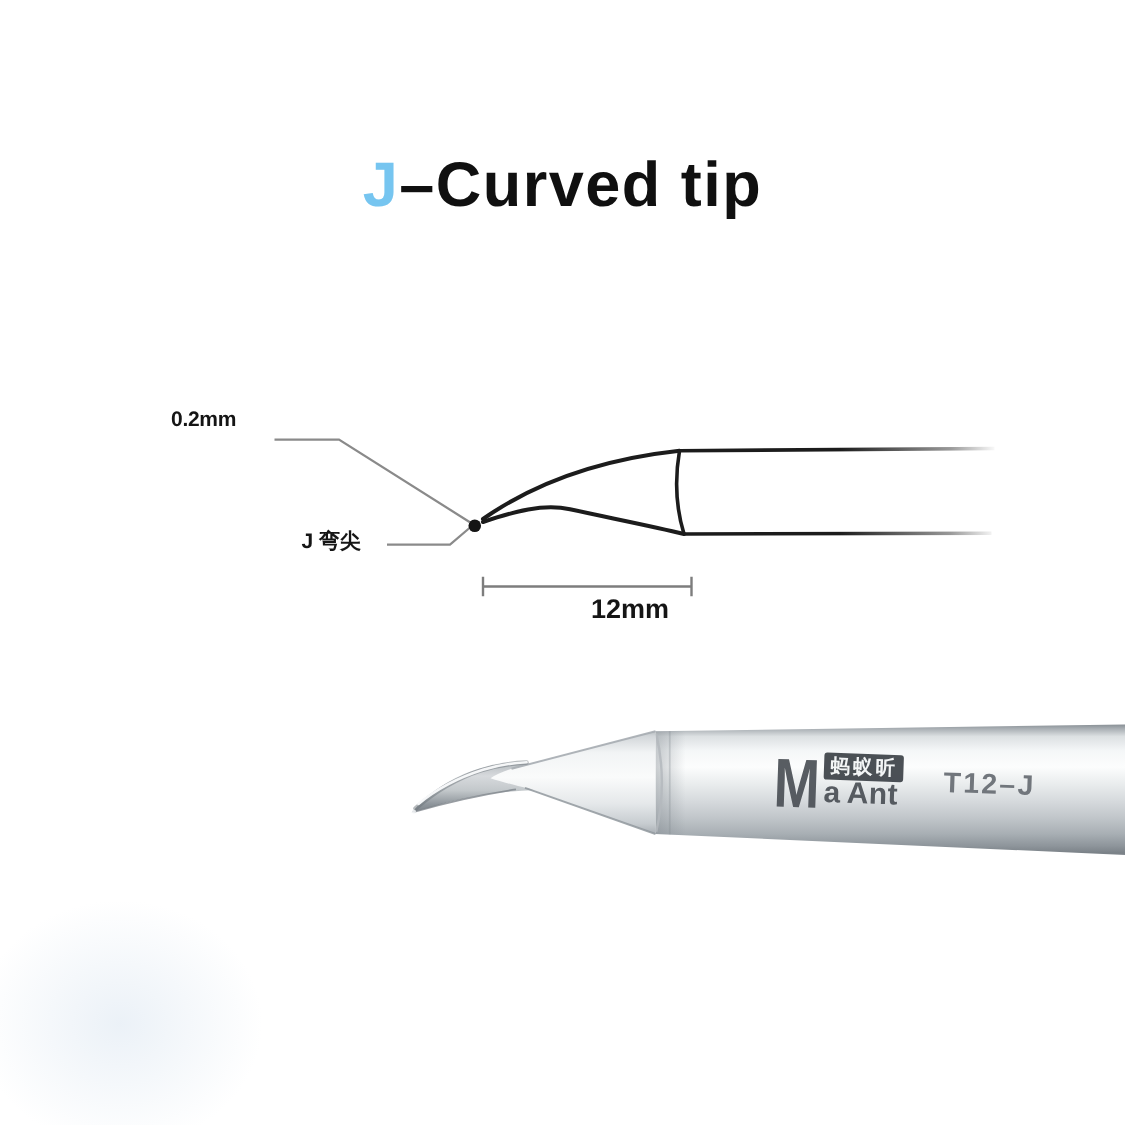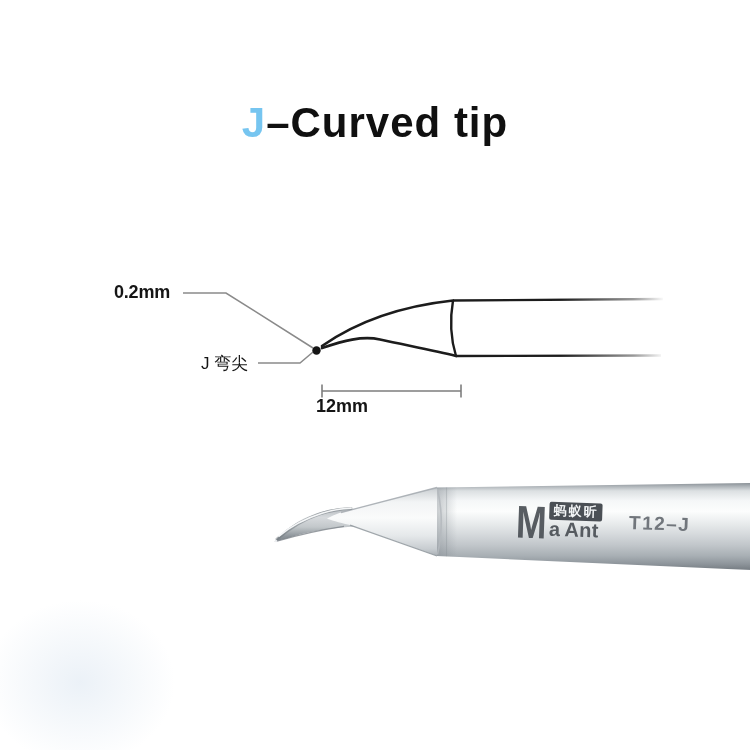--- a/index.html
+++ b/index.html
@@ -15,23 +15,23 @@
   .title-j{color:#76c5f0;}
   
   .desc{
     position:absolute;left:0;right:0;top:149px;text-align:center;
     font-size:27px;line-height:39px;color:#1d1d1d;letter-spacing:-0.6px;
     white-space:nowrap;
   }
   
   .diagram-svg{position:absolute;left:0;top:250px;}
   .lbl{position:absolute;color:#151515;}
-  .lbl-diameter{left:114px;top:282px;font-size:18px;font-weight:600;letter-spacing:-0.2px;}
-  .lbl-name{left:201px;top:352px;font-size:17px;font-weight:400;}
-  .lbl-length{left:316px;top:396px;width:100px;text-align:left;font-size:18px;font-weight:600;}
+  .lbl-diameter{left:114px;top:271px;font-size:14px;font-weight:600;letter-spacing:-0.2px;}
+  .lbl-name{left:201px;top:352px;font-size:14px;font-weight:700;}
+  .lbl-length{left:346px;top:396px;width:100px;text-align:right;font-size:18px;font-weight:600;}
   
   .photo-svg{position:absolute;left:0;top:440px;}
   .logo{
     position:absolute;left:516px;top:502px;display:flex;align-items:flex-start;
     transform:rotate(2deg);opacity:.92;
   }
   .logo-m{
     display:inline-block;font-size:46px;font-weight:700;color:#4b5056;
     line-height:36px;height:36px;margin-top:3px;
     transform:scaleX(.8);transform-origin:left bottom;letter-spacing:-2px;

